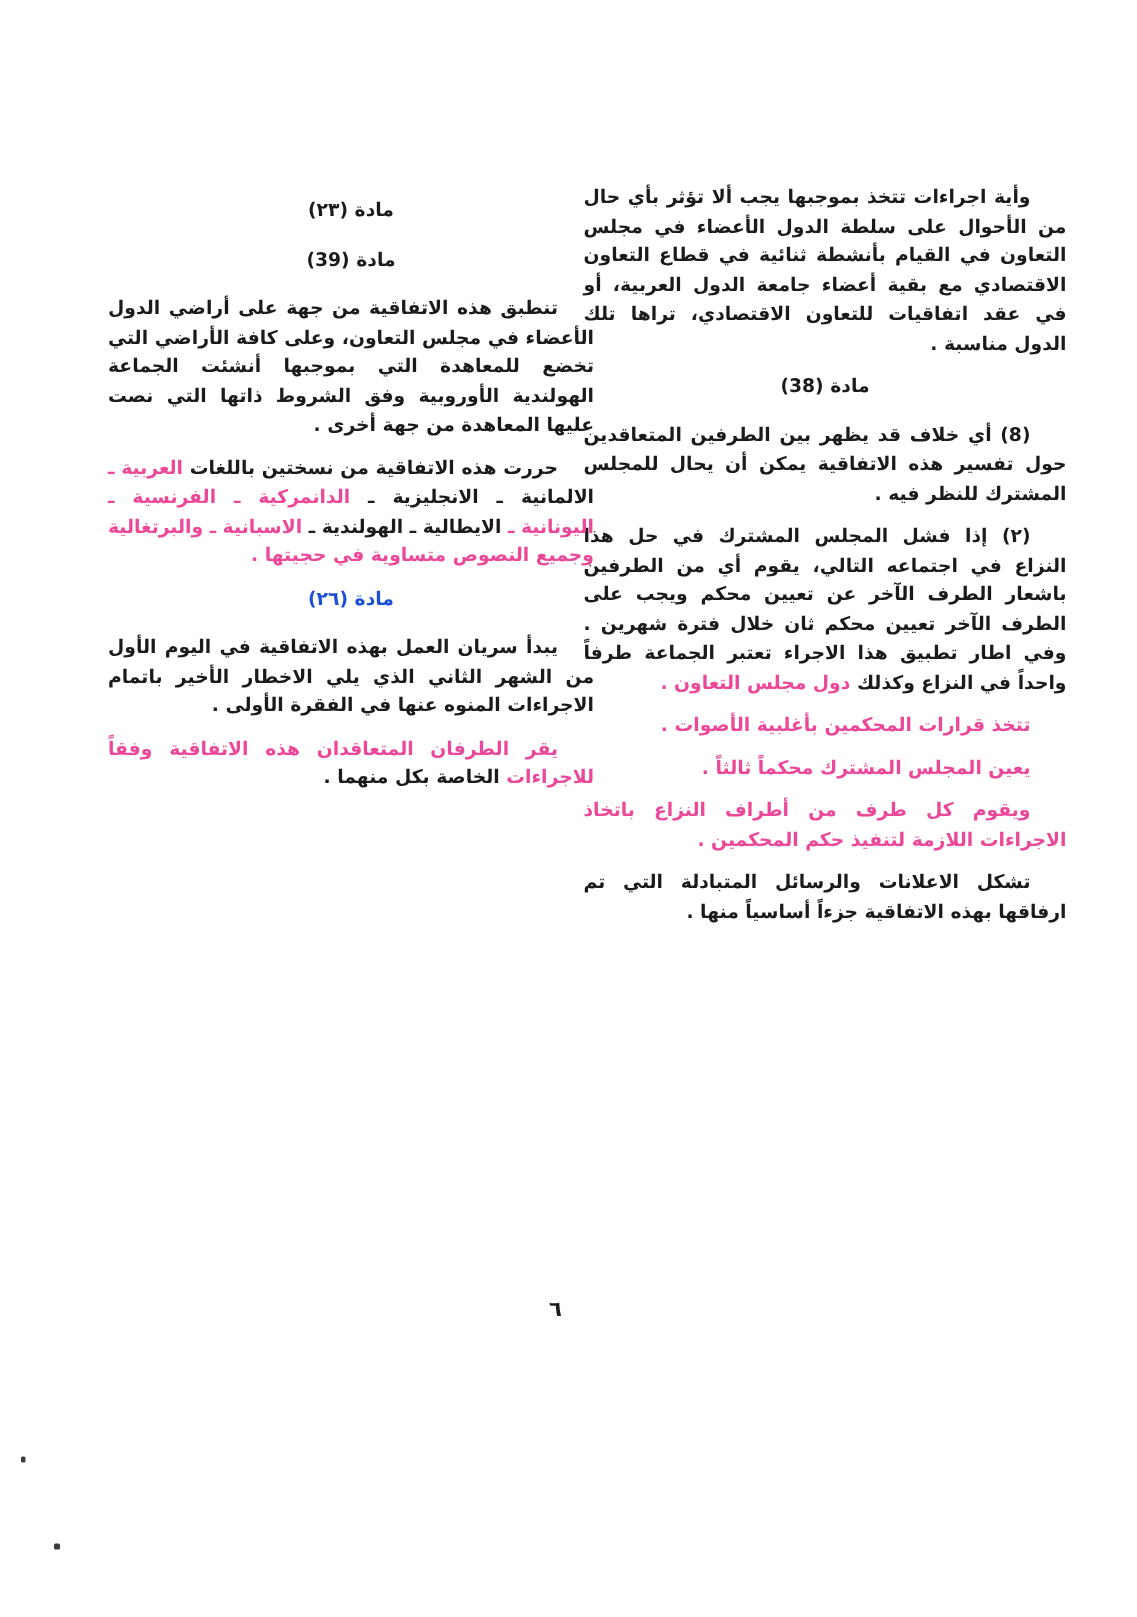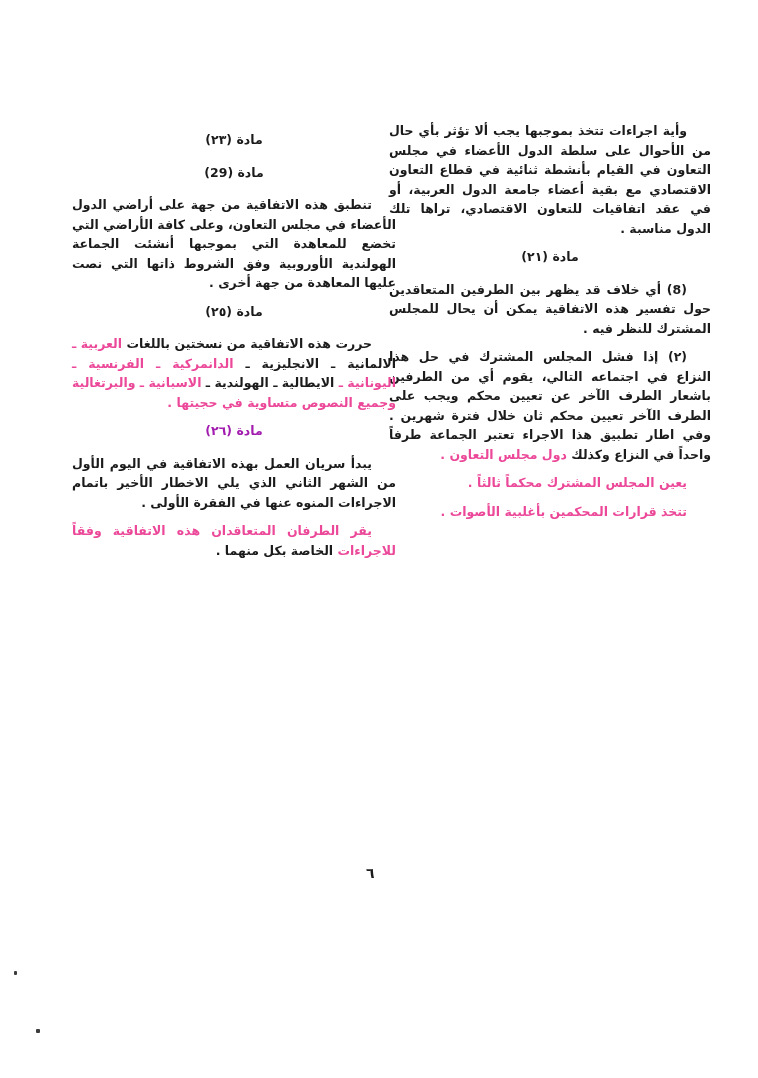--- a/index.html
+++ b/index.html
@@ -20,62 +20,63 @@
     line-height:19.5px;
     font-weight:700;
     letter-spacing:-0.1px;
   }
   .col-right { right:47px; width:322px; }
   .col-left  { left:72px;  width:324px; }
   .para   { margin:0 0 9px; text-indent:24px; }
   .plain  { text-indent:2px; }
   .heading{ text-align:center; text-indent:0; margin:9px 0 13px; font-weight:700; }
   .faded  { color:#ec4899; filter:blur(0.3px); }
-  .vfaded { color:#a21caf; filter:blur(0.4px); }
+  .vfaded { color:#1d4ed8; filter:blur(0.4px); }
   .page-number {
     position:absolute; top:865px; left:366px;
     font-size:14px; font-weight:700; color:#1b1b1b;
     direction:rtl;
   }
   .speck { position:absolute; background:#3c3c3c; border-radius:1px; }
   .speck-1 { left:14px; top:971px; width:3px; height:4px; }
   .speck-2 { left:36px; top:1029px; width:4px; height:4px; }
 </style>
 </head>
 <body>
 
 <div class="page">
 
   <div class="col col-right">
     <p class="para">وأية اجراءات تتخذ بموجبها يجب ألا تؤثر بأي حال من الأحوال على سلطة الدول الأعضاء في مجلس التعاون في القيام بأنشطة ثنائية في قطاع التعاون الاقتصادي مع بقية أعضاء جامعة الدول العربية، أو في عقد اتفاقيات للتعاون الاقتصادي، تراها تلك الدول مناسبة .</p>
 
-    <p class="heading">مادة (٢١)</p>
+    <p class="heading">مادة (38)</p>
 
     <p class="para">(8) أي خلاف قد يظهر بين الطرفين المتعاقدين حول تفسير هذه الاتفاقية يمكن أن يحال للمجلس المشترك للنظر فيه .</p>
 
     <p class="para"><span>(٢) إذا فشل المجلس المشترك في حل هذا النزاع في اجتماعه التالي، يقوم أي من الطرفين باشعار الطرف الآخر عن تعيين محكم ويجب على الطرف الآخر تعيين محكم ثان خلال فترة شهرين . وفي اطار تطبيق هذا الاجراء تعتبر الجماعة طرفاً واحداً في النزاع وكذلك</span> <span class="faded">دول مجلس التعاون .</span></p>
 
+    <p class="para faded">تتخذ قرارات المحكمين بأغلبية الأصوات .</p>
+
     <p class="para faded">يعين المجلس المشترك محكماً ثالثاً .</p>
 
-    <p class="para faded">تتخذ قرارات المحكمين بأغلبية الأصوات .</p>
+    <p class="para faded">ويقوم كل طرف من أطراف النزاع باتخاذ الاجراءات اللازمة لتنفيذ حكم المحكمين .</p>
 
 
-
+    <p class="para">تشكل الاعلانات والرسائل المتبادلة التي تم ارفاقها بهذه الاتفاقية جزءاً أساسياً منها .</p>
   </div>
 
   <div class="col col-left">
     <p class="heading">مادة (٢٣)</p>
 
 
 
-    <p class="heading">مادة (29)</p>
+    <p class="heading">مادة (39)</p>
 
     <p class="para">تنطبق هذه الاتفاقية من جهة على أراضي الدول الأعضاء في مجلس التعاون، وعلى كافة الأراضي التي تخضع للمعاهدة التي بموجبها أنشئت الجماعة الهولندية الأوروبية وفق الشروط ذاتها التي نصت عليها المعاهدة من جهة أخرى .</p>
 
-    <p class="heading">مادة (٢٥)</p>
 
     <p class="para"><span>حررت هذه الاتفاقية من نسختين باللغات</span> <span class="faded">العربية ـ</span> <span>الالمانية ـ الانجليزية ـ</span> <span class="faded">الدانمركية ـ الفرنسية ـ اليونانية ـ</span> <span>الايطالية ـ الهولندية ـ</span> <span class="faded">الاسبانية ـ والبرتغالية وجميع النصوص متساوية في حجيتها .</span></p>
 
     <p class="heading vfaded">مادة (٢٦)</p>
 
     <p class="para">يبدأ سريان العمل بهذه الاتفاقية في اليوم الأول من الشهر الثاني الذي يلي الاخطار الأخير باتمام الاجراءات المنوه عنها في الفقرة الأولى .</p>
 
     <p class="para"><span class="faded">يقر الطرفان المتعاقدان هذه الاتفاقية وفقاً للاجراءات</span> <span>الخاصة بكل منهما .</span></p>
   </div>
 

